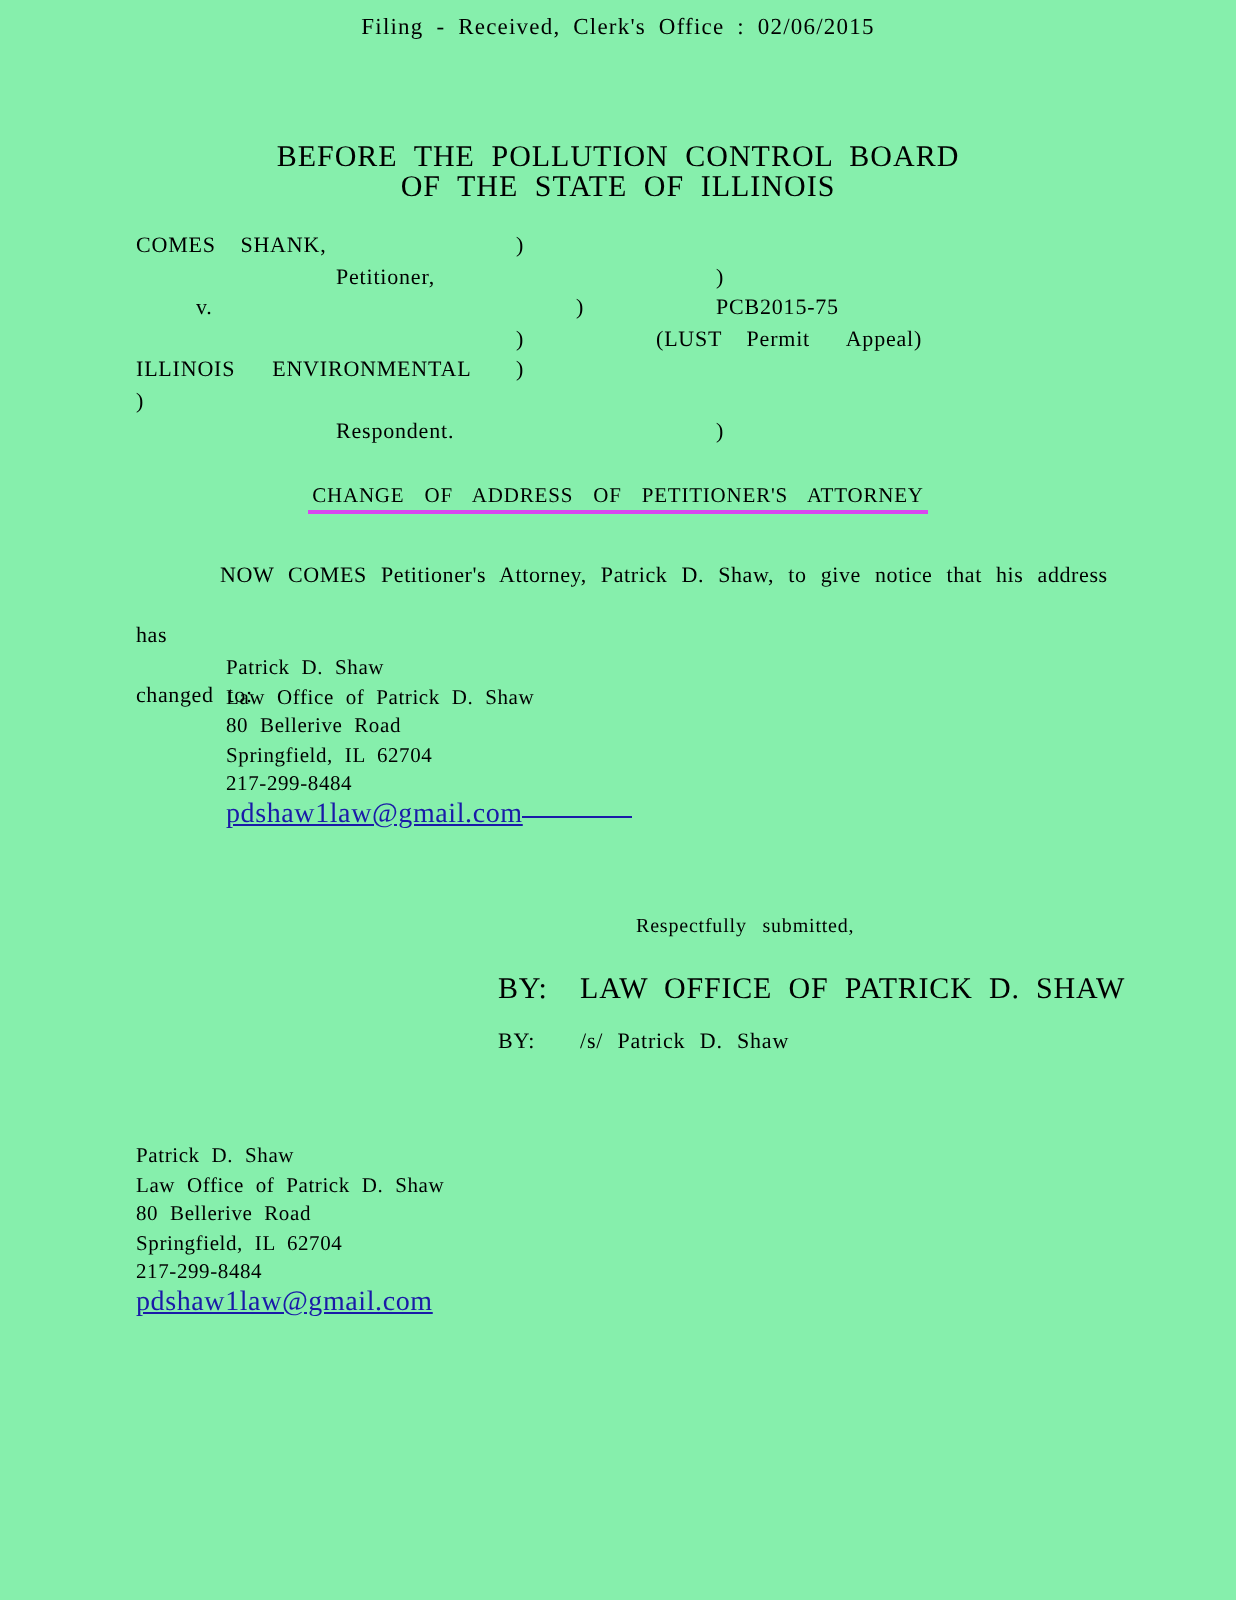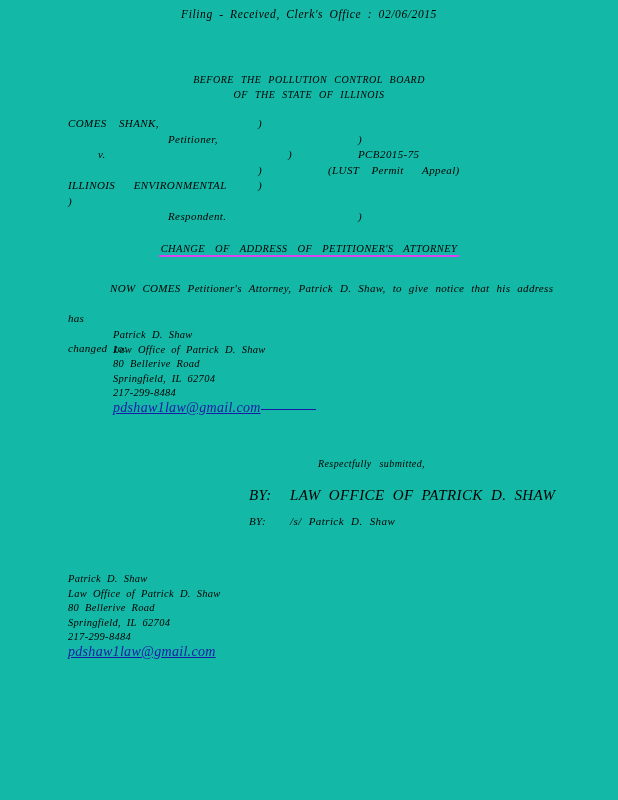--- a/index.html
+++ b/index.html
@@ -12,43 +12,42 @@
     height: 800px;
     font-family: "Liberation Serif", serif;
     color: #000000;
     position: relative;
     overflow: hidden;
   }
   .page {
     position: relative;
     width: 618px;
     height: 800px;
-    background: #14b8a6;
+    background: #86efac;
     box-sizing: border-box;
-    font-style: italic;
   }
 
   .stamp {
     position: absolute;
     top: 8px;
     left: 0;
     width: 618px;
     text-align: center;
     font-size: 11.5px;
     letter-spacing: 0.6px;
     word-spacing: 3px;
   }
 
   .caption-head {
     position: absolute;
     top: 72px;
     left: 0;
     width: 618px;
     text-align: center;
-    font-size: 10px;
+    font-size: 15px;
     line-height: 15px;
     letter-spacing: 0.5px;
     word-spacing: 4px;
   }
 
   .caption-block {
     position: absolute;
     top: 116px;
     left: 68px;
     width: 490px;

